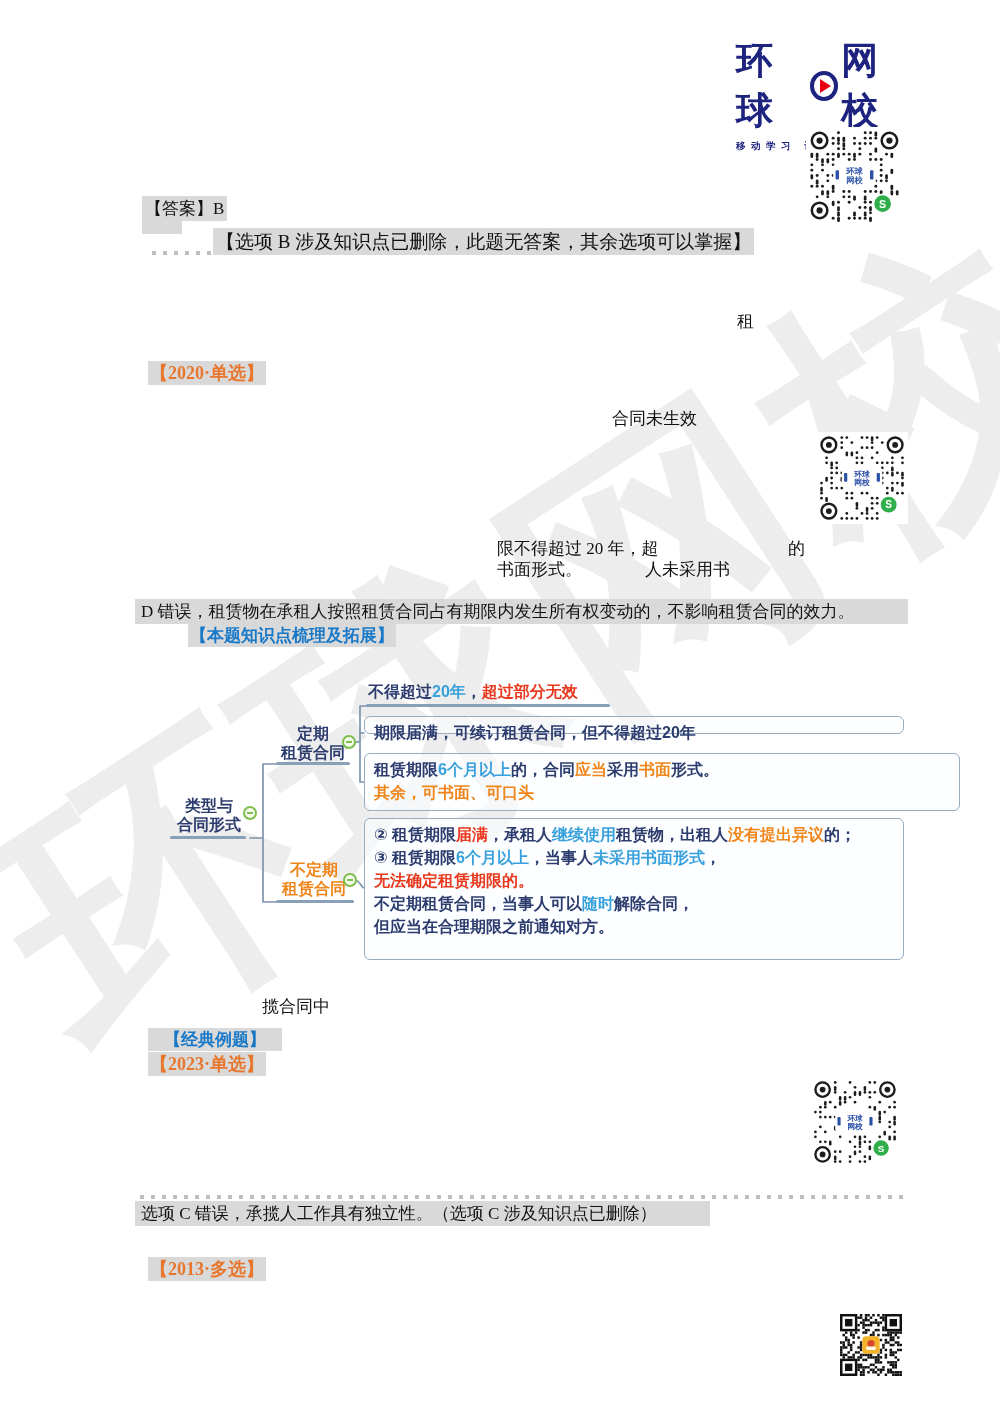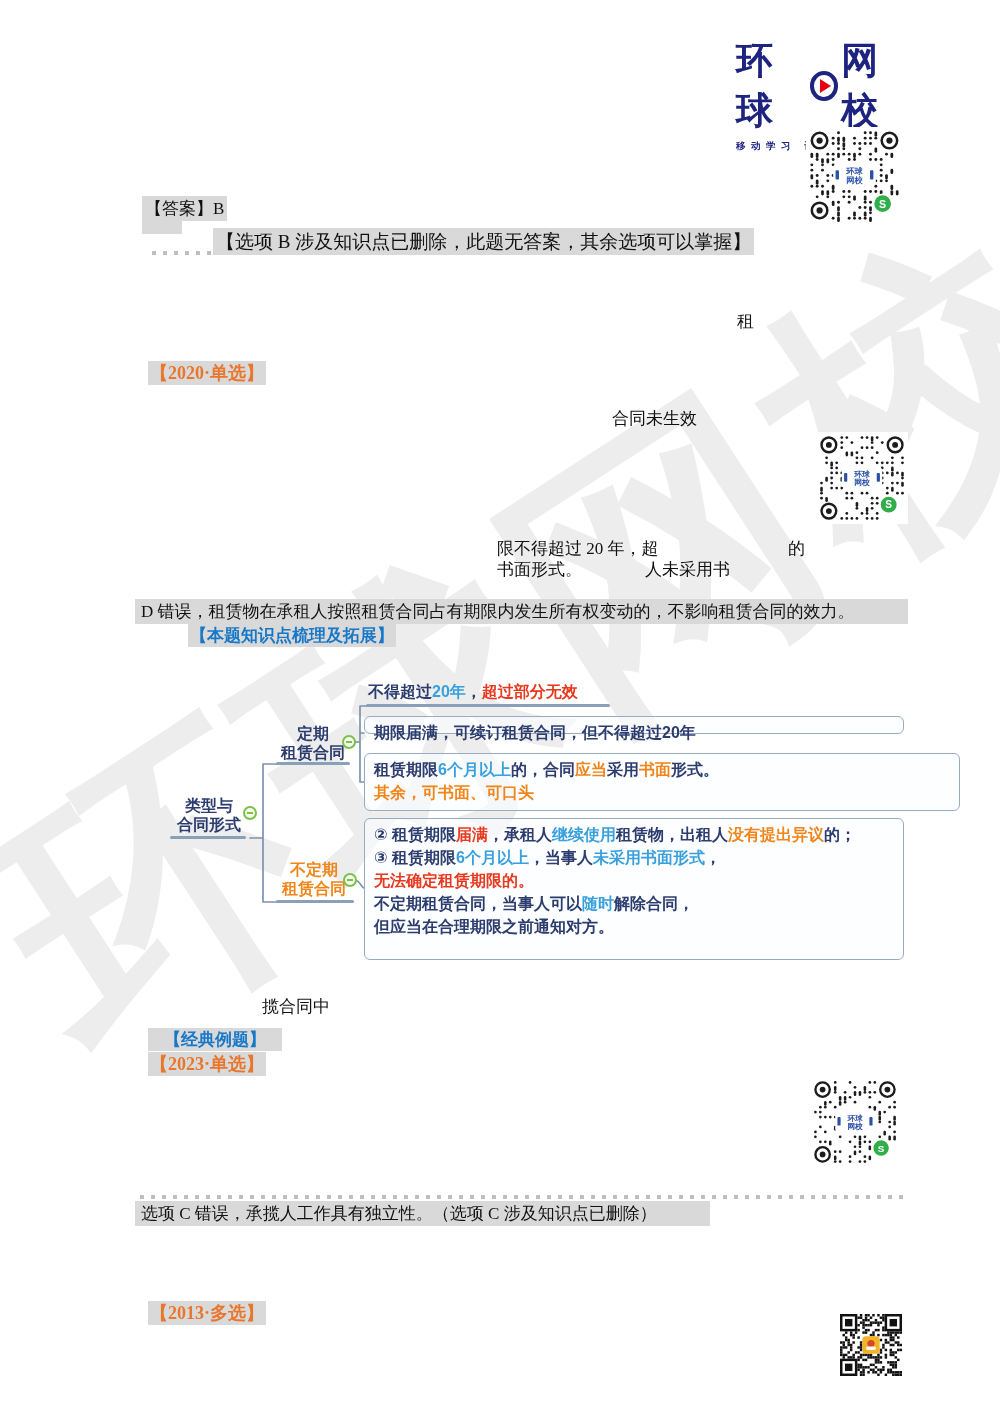--- a/index.html
+++ b/index.html
@@ -680,15 +680,15 @@
   </div>
 
   <div class="abs z1 serif17" style="left:262px;top:994px;">揽合同中</div>
   <div class="abs z2 hl head-blue" style="left:148px;top:1028px;padding:0 16px;">【经典例题】</div>
   <div class="abs z2 hl tag-orange" style="left:148px;top:1052px;padding:0 2px;">【2023·单选】</div>
 
   <div class="abs z1 smudge" style="left:140px;top:1195px;width:765px;"></div>
   <div class="abs z2 hl serif17" style="left:135px;top:1201px;width:575px;padding:0 6px;box-sizing:border-box;white-space:nowrap;">
     <span>选项 C 错误，承揽人工作具有独立性。</span><span class="bold">（选项 C 涉及知识点已删除）</span>
   </div>
-  <div class="abs z2 hl tag-orange" style="left:148px;top:1257px;padding:0 2px;margin-top:44px;">【2013·多选】</div>
+  <div class="abs z2 hl tag-orange" style="left:148px;top:1257px;padding:0 2px;">【2013·多选】</div>
 
 </div>
 
 </body></html>

